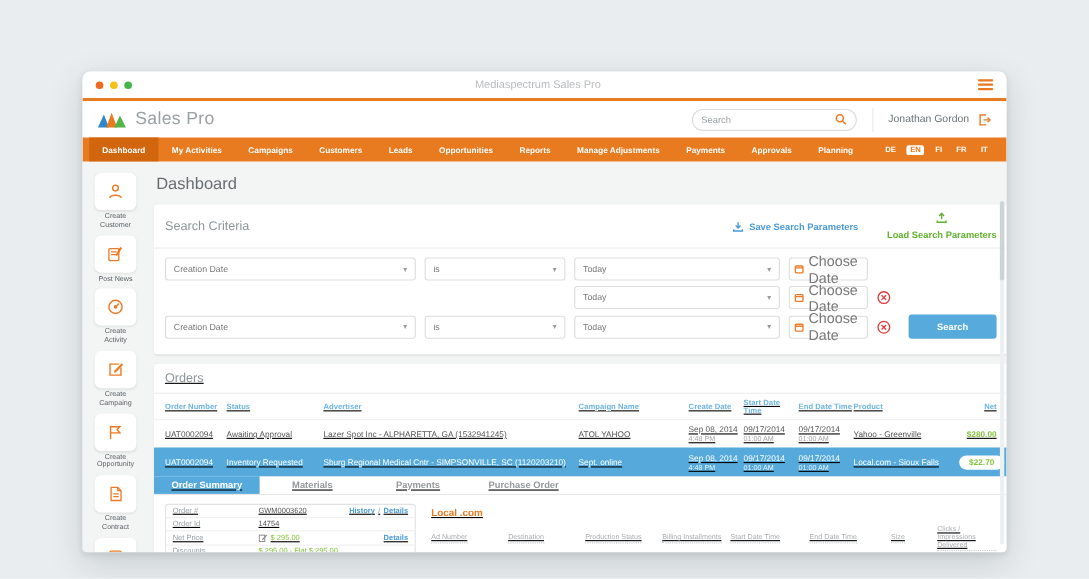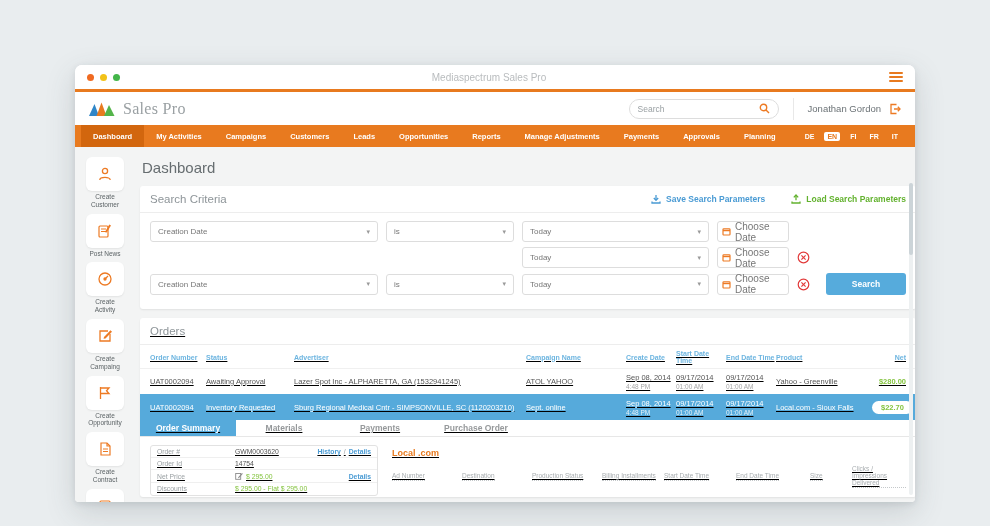--- a/index.html
+++ b/index.html
@@ -15,21 +15,21 @@
   .dots { display:flex; gap:6px; }
   .dot { width:7px; height:7px; border-radius:50%; }
   .dot.d1 { background:#f06a21; } .dot.d2 { background:#f2c218; } .dot.d3 { background:#43b649; }
   .win-title { position:absolute; left:0; right:12px; text-align:center; font-size:10px; color:#b9bcbe; }
   .hamburger { margin-left:auto; width:14px; cursor:pointer; z-index:2; }
   .hamburger div { height:2px; background:#e87a1f; margin:2px 0; border-radius:1px; }
   .orange-strip { height:3px; background:#e87a1f; }
 
   
   .app-header { height:33px; background:#fff; display:flex; align-items:center; padding:0 14px; }
-  .logo { display:flex; align-items:center; gap:7px;font-family:Liberation Serif, serif; }
+  .logo { display:flex; align-items:center; gap:7px; }
   .logo-name { font-size:16px; color:#9aa0a3; letter-spacing:.3px; }
   .header-right { margin-left:auto; display:flex; align-items:center; }
   .search-pill { width:150px; height:20px; border:1px solid #ddd; border-radius:11px; display:flex; align-items:center; padding:0 8px; background:#fff; }
   .search-pill input { border:0; outline:0; flex:1; font-size:8.5px; color:#777; font-family:inherit; background:transparent; }
   .search-pill input::placeholder { color:#9aa0a3; }
   .v-div { width:1px; height:22px; background:#e8e8e8; margin:0 14px; }
   .user-name { font-size:9.5px; color:#6b7276; margin-right:8px; }
 
   
   .navbar { height:22px; background:#e87a1f; display:flex; align-items:stretch; padding-left:6px; }
@@ -49,29 +49,29 @@
   .tile-label { font-size:6.5px; line-height:1.2; color:#5c6366; display:block; }
 
   .main { margin-left:55px; width:776px; }
   .page-title { font-size:15px; font-weight:normal; color:#666d70; margin:4px 0 10px 2px; }
 
   .card { background:#fff; border-radius:3px; box-shadow:0 1px 2px rgba(0,0,0,.08); }
   .card-head { display:flex; align-items:center; padding:7px 10px; border-bottom:1px solid #ededed; }
   .card-title { font-size:11.5px; color:#8e9599; }
   .head-links { margin-left:auto; display:flex; align-items:center; gap:26px;justify-content:center; }
   .hlink { display:flex; align-items:center; gap:5px; font-size:8.5px; font-weight:bold; cursor:pointer; }
-  .hlink.save { color:#4a9bd4; } .hlink.load { color:#63b22f; }
+  .hlink.save { color:#4a9bd4; } .hlink.load { color:#63b22f;flex-direction:column; }
 
   .crit-body { padding:8px 10px 9px; }
   .crit-grid { display:grid; grid-template-columns:228px 128px 187px 72px 16px 1fr; column-gap:8px; align-items:center; margin-bottom:5px; }
   .select { height:21px; border:1px solid #ddd; border-radius:3px; background:#fff; display:flex; align-items:center;
     padding:0 7px; font-size:8px; color:#777; cursor:pointer; }
   .select .caret { margin-left:auto; color:#999; font-size:7px; }
   .choose-btn { height:21px; border:1px solid #ddd; border-radius:3px; background:#fff; display:flex; align-items:center;
-    justify-content:center; gap:4px; font-size:10px; color:#777; cursor:pointer; padding:0 4px; }
+    justify-content:center; gap:4px; font-size:13px; color:#777; cursor:pointer; padding:0 4px; }
   .remove-btn { width:13px; height:13px; cursor:pointer; }
   .search-btn { height:22px; width:80px; background:#56abdc; color:#fff; font-size:8.5px; font-weight:bold;
     border:0; border-radius:3px; cursor:pointer; justify-self:end; font-family:inherit; }
   .links-row { margin-bottom:0; }
   .add-link { font-size:8px; font-weight:bold; color:#ed7a23; cursor:pointer; }
 
   .orders-card { margin-top:9px;text-decoration:underline; }
   .o-grid { display:grid; grid-template-columns:56px 88px 232px 100px 50px 50px 50px 96px 1fr; align-items:center; }
   .o-head { padding:5px 10px 4px; color:#6db5e0; font-size:7px; font-weight:bold; }
   .o-row { padding:4px 10px; font-size:7.5px; color:#555; border-top:1px solid #f0f0f0; cursor:pointer; min-height:24px; }

